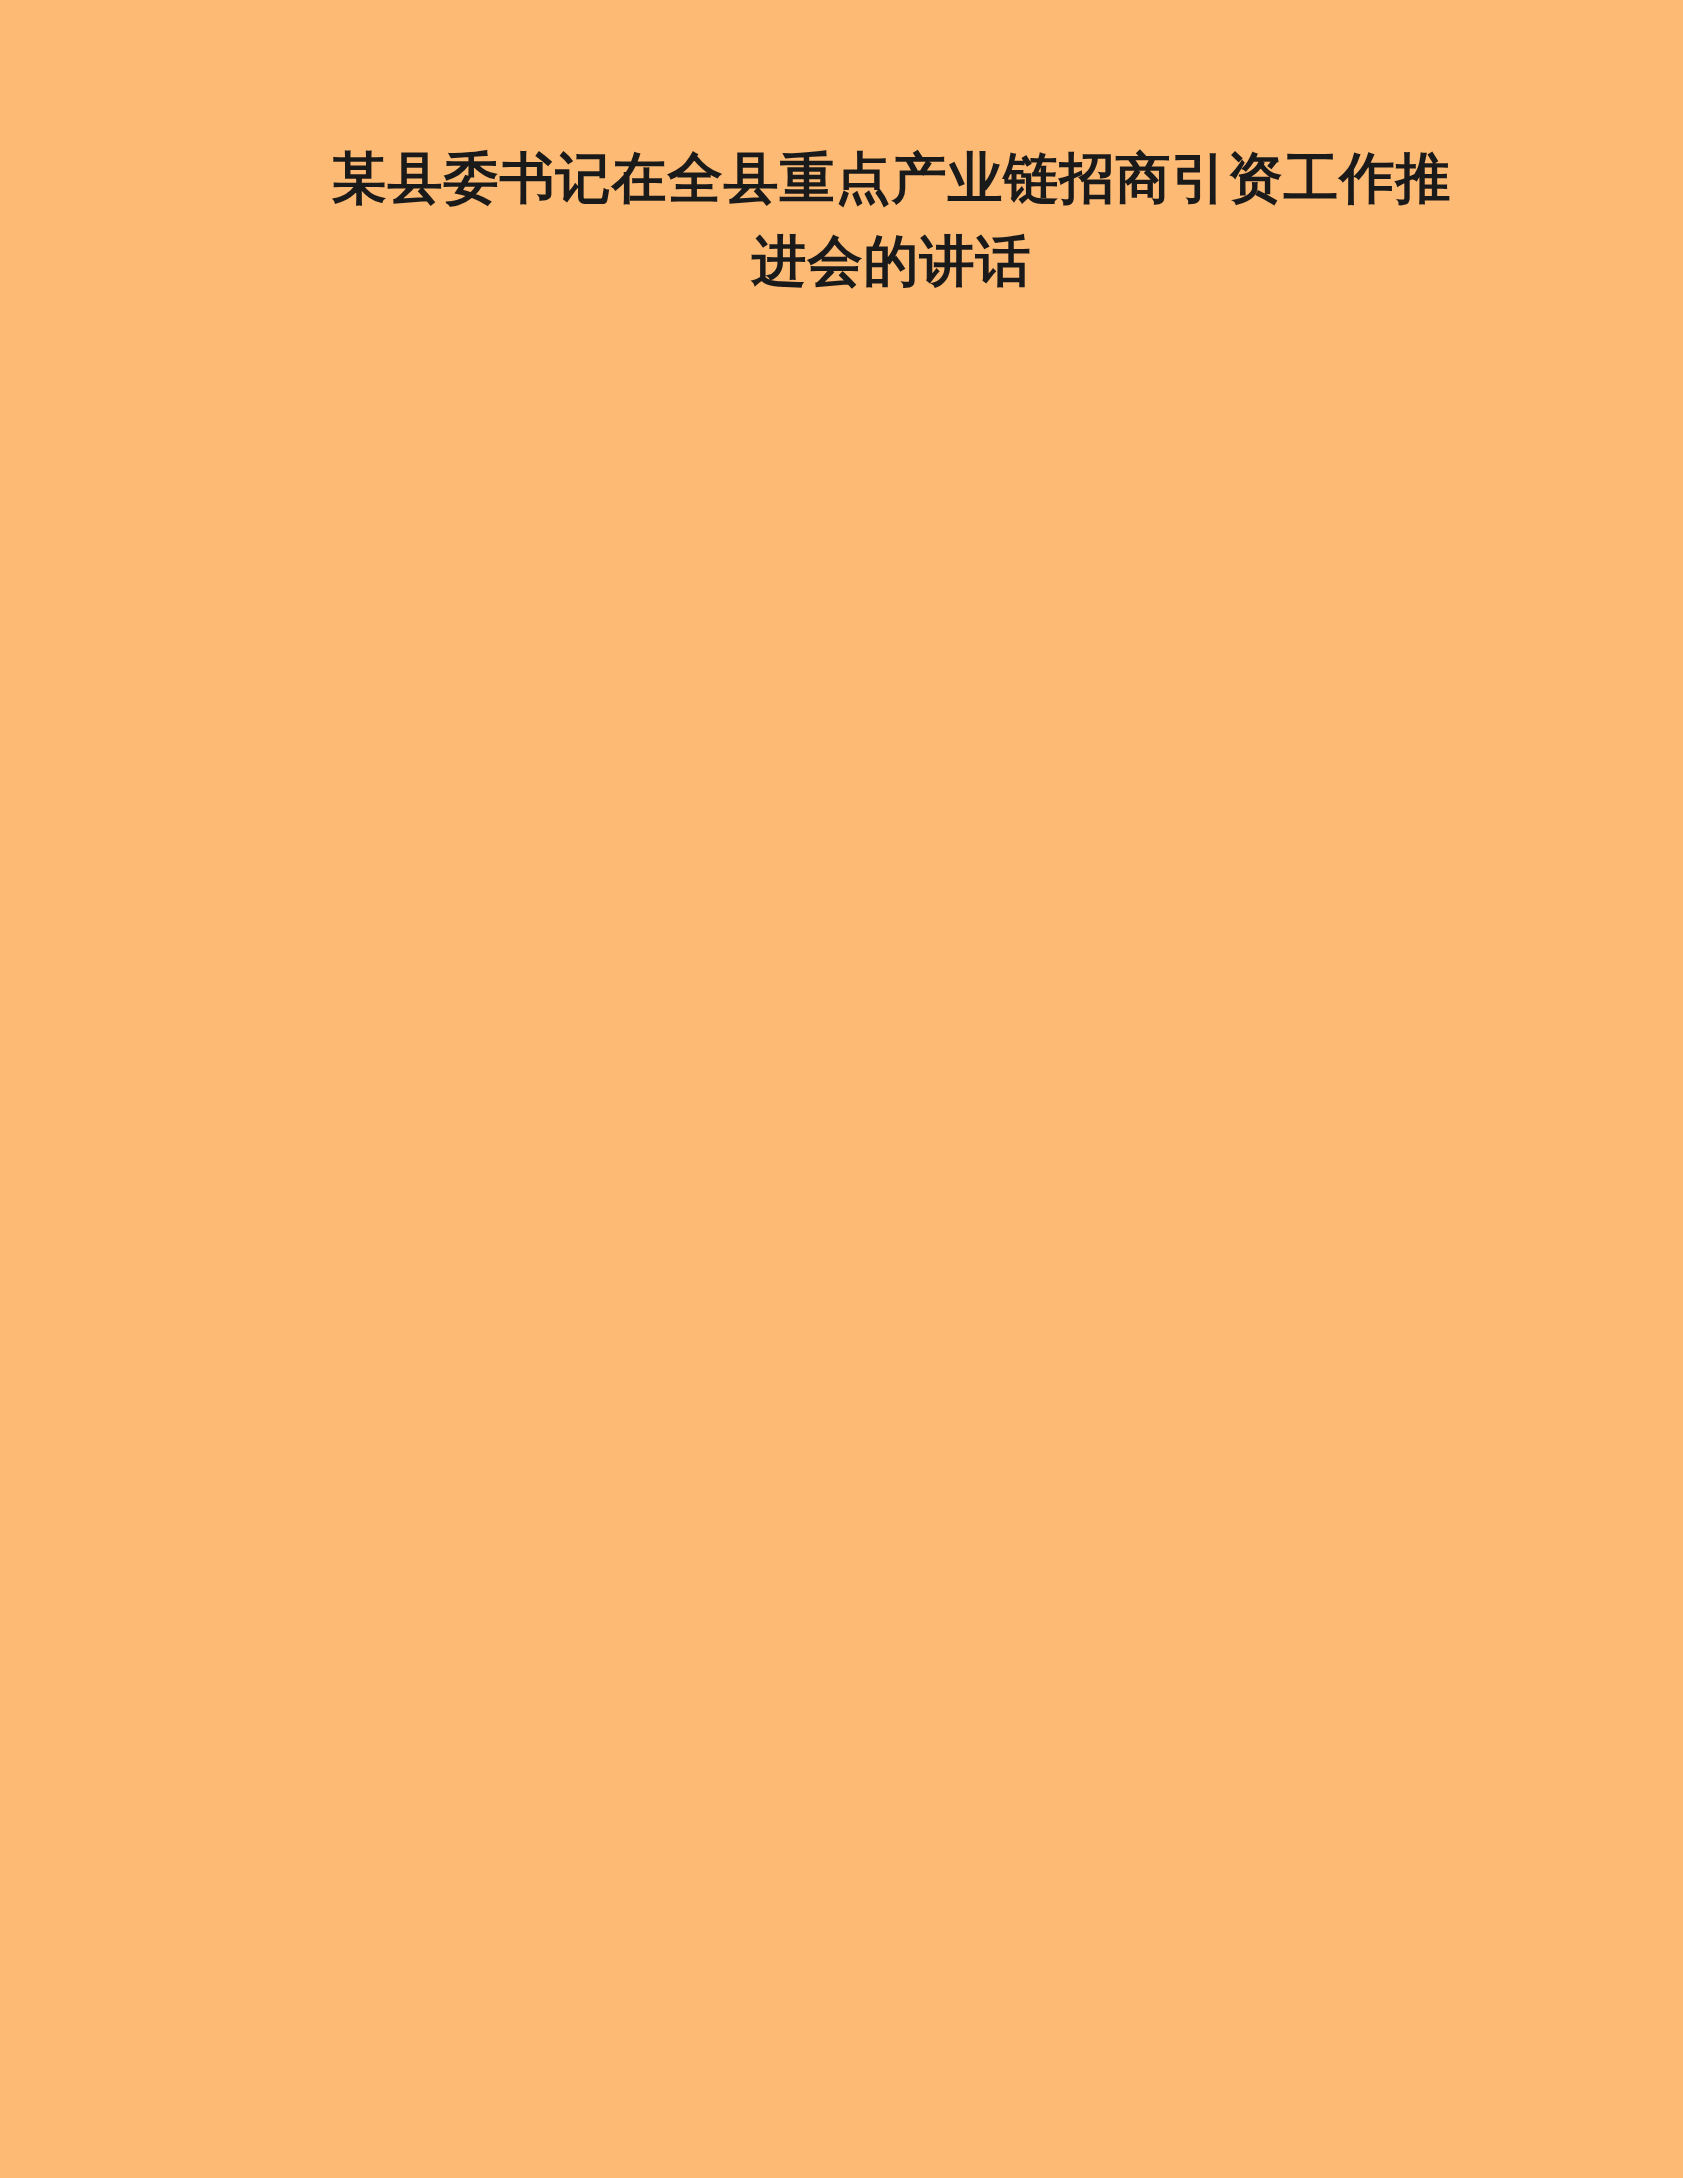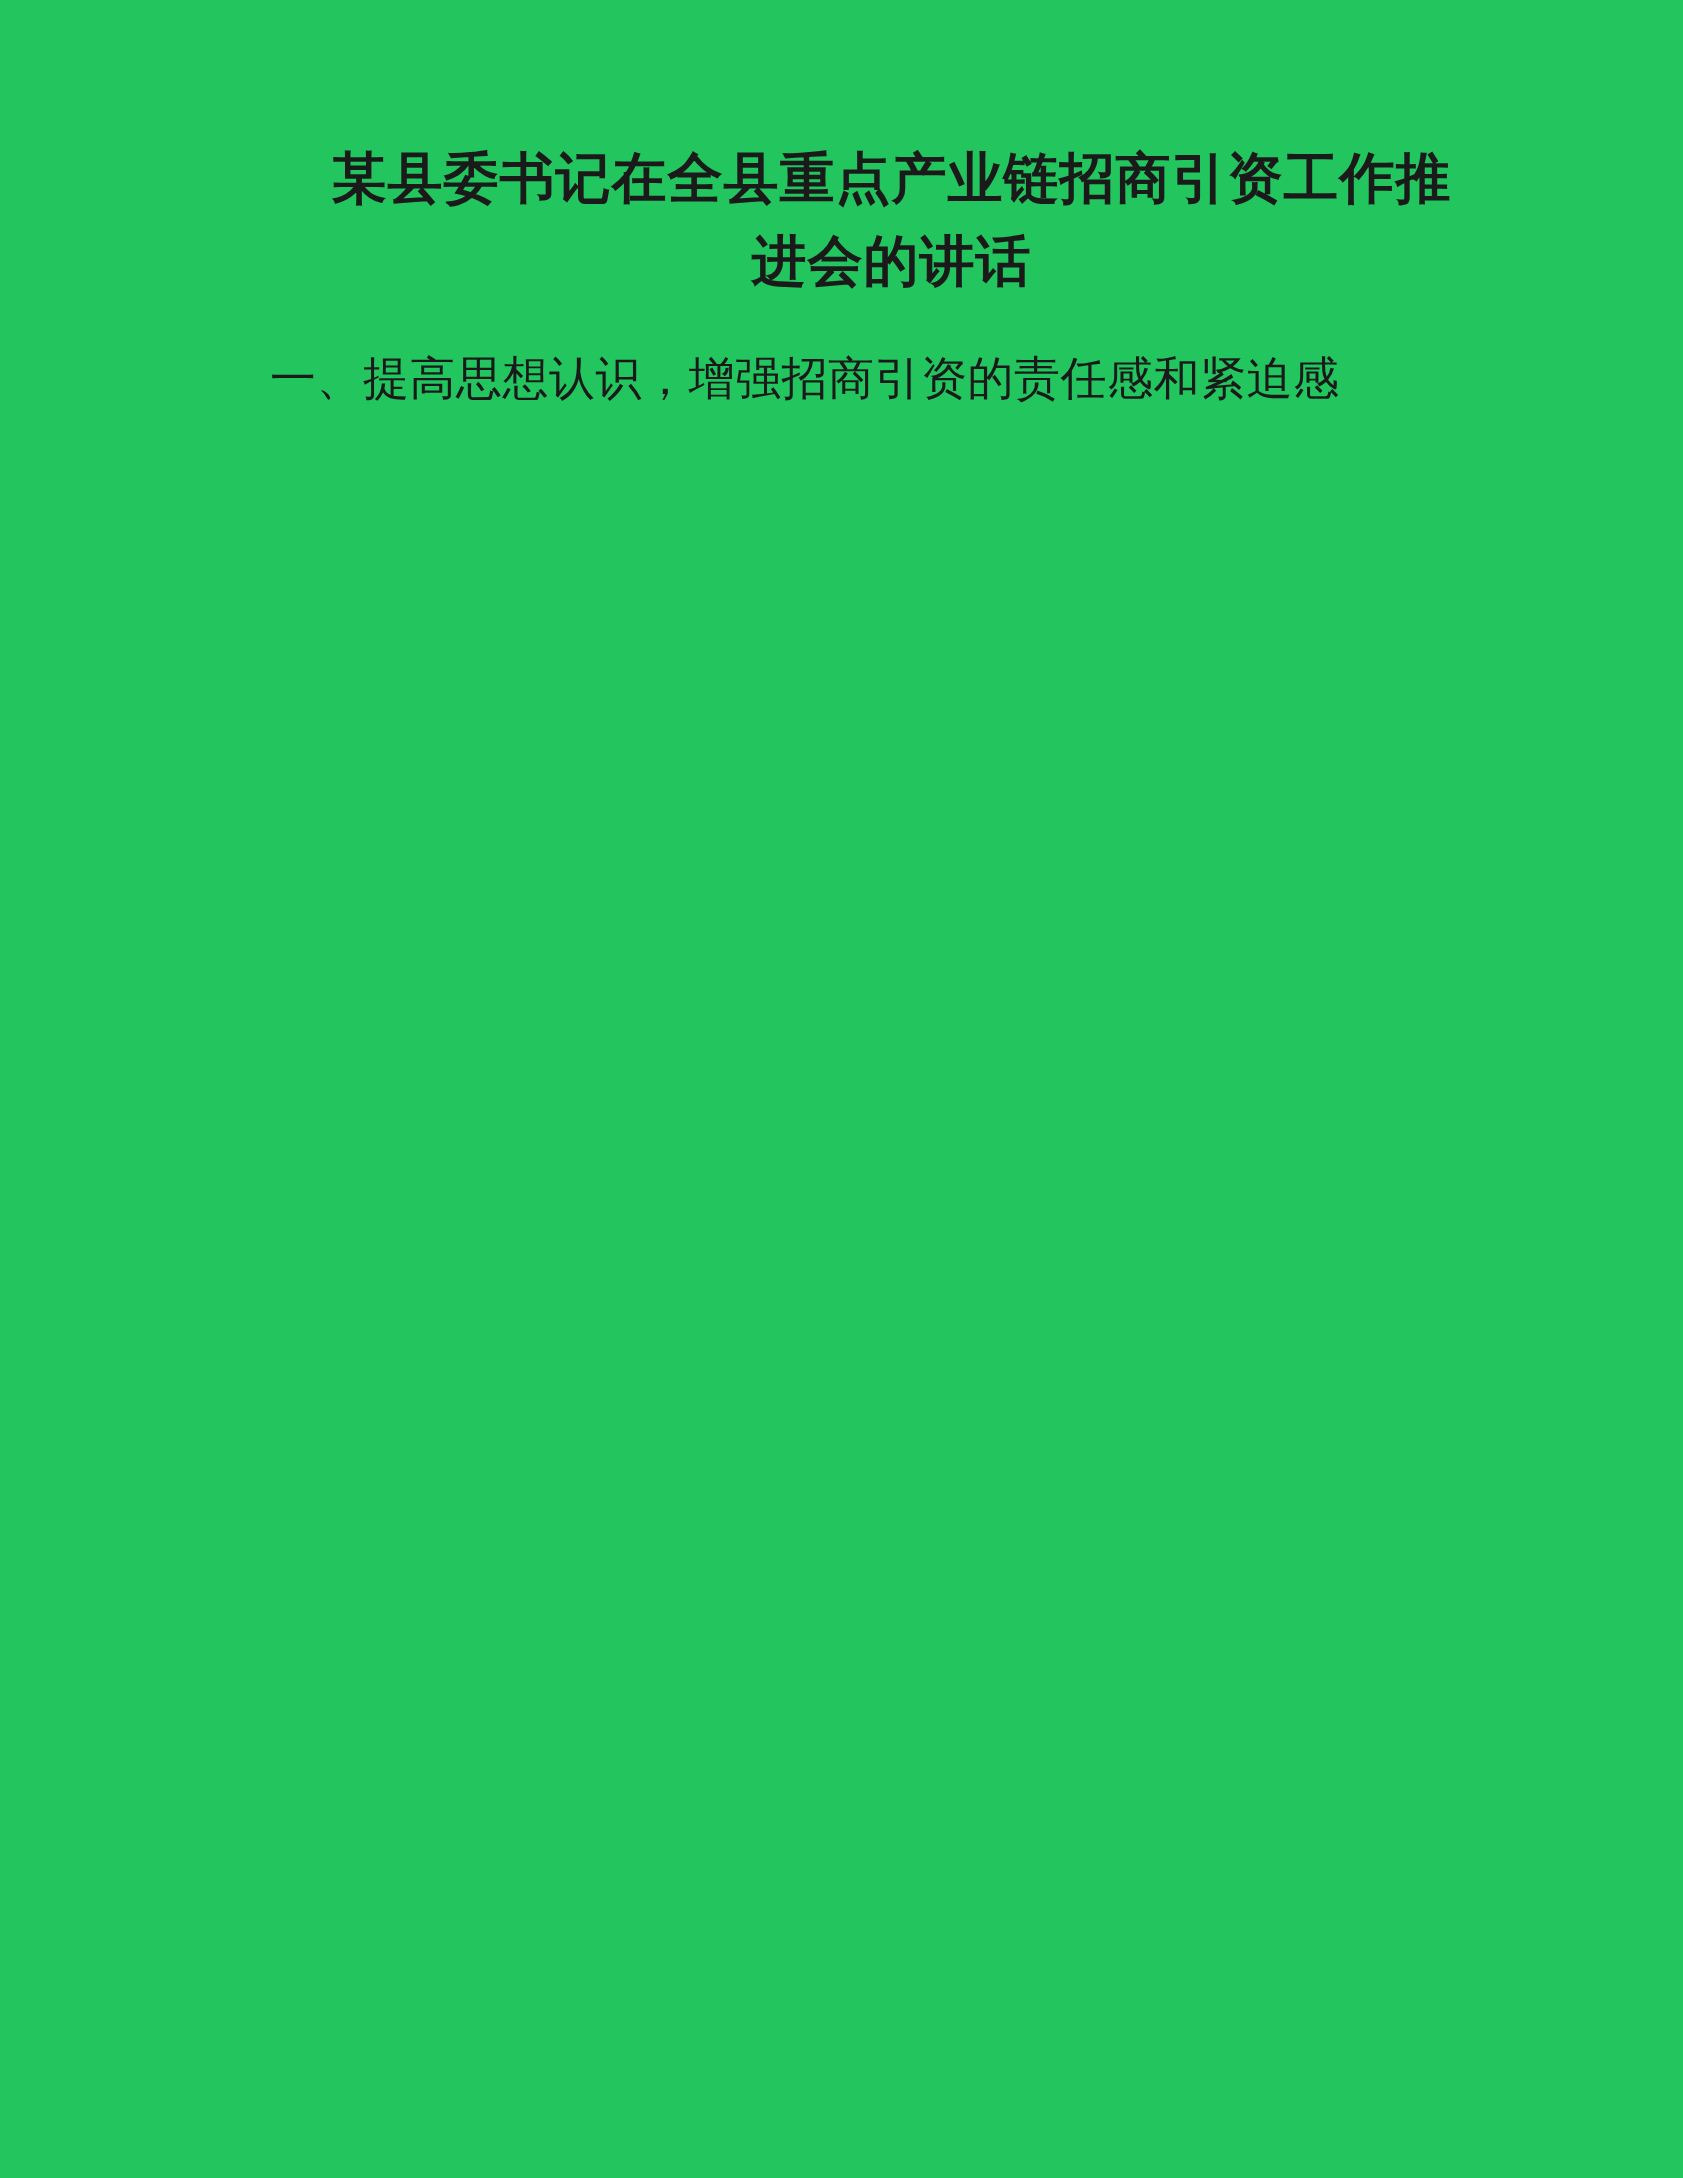--- a/index.html
+++ b/index.html
@@ -5,21 +5,21 @@
   html, body {
     margin: 0;
     padding: 0;
     background: #ffffff;
   }
   .page {
     position: relative;
     width: 1683px;
     height: 2178px;
     margin: 0 auto;
-    background: #22c55e;
+    background: #fdba74;
     box-sizing: border-box;
     padding: 137px 78px 0 178px;
     overflow: hidden;
     font-family: "Liberation Sans", "DejaVu Sans", sans-serif;
     color: #1a1a1a;
   }
   .doc-title {
     font-size: 55px;
     font-weight: 700;
     line-height: 1.5;
@@ -41,16 +41,15 @@
   .doc-body p.section-heading {
     font-weight: 400;
   }
 </style>
 </head>
 <body>
 
 <div class="page">
   <h1 class="doc-title">某县委书记在全县重点产业链招商引资工作推进会的讲话</h1>
   <div class="doc-body" id="doc-body">
-      <p class="section-heading">一、提高思想认识，增强招商引资的责任感和紧迫感</p>
     </div>
 </div>
 
 
 </body></html>

